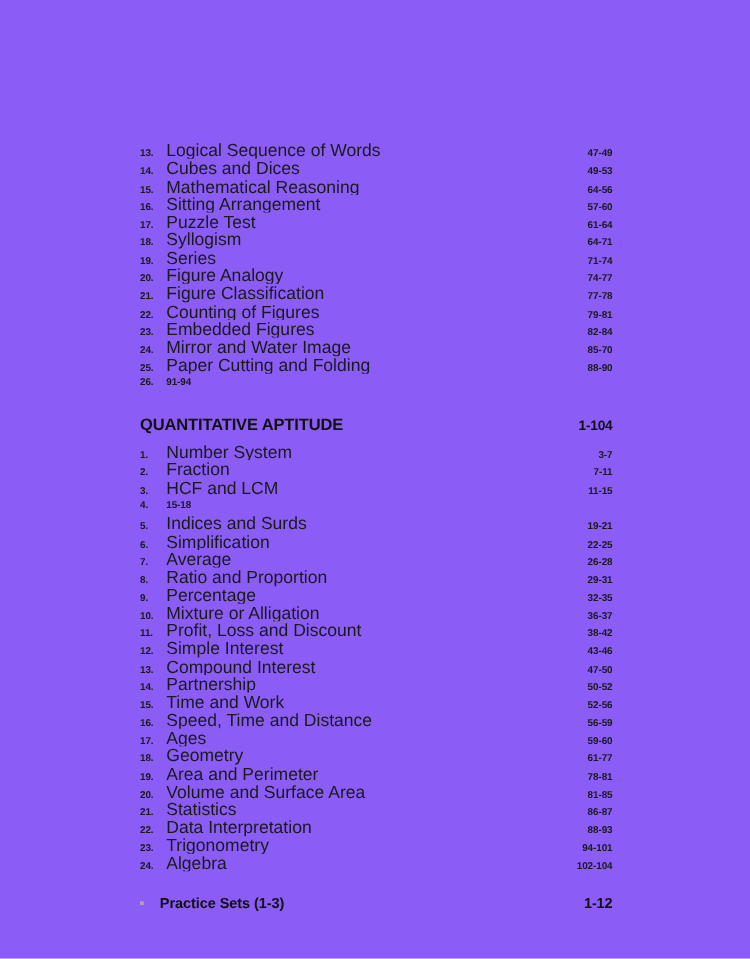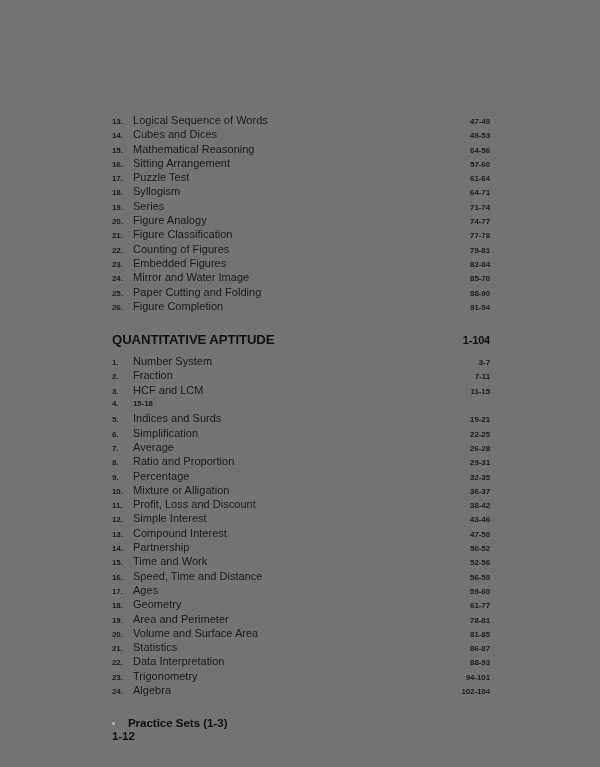--- a/index.html
+++ b/index.html
@@ -15,21 +15,21 @@
     color: #1a1a1a;
     -webkit-font-smoothing: antialiased;
   }
 
   .page {
     position: absolute;
     left: 0;
     top: 0;
     width: 600px;
     height: 767px;
-    background: #737373;
+    background: #8b5cf6;
     overflow: hidden;
   }
 
   
   .toc {
     position: absolute;
     left: 112px;
     top: 113px;
     width: 378px;
   }
@@ -44,21 +44,21 @@
   }
   .entry .num {
     flex: 0 0 21px;
     font-size: 7.9px;
     font-weight: 700;
     letter-spacing: -0.05px;
     color: #1a1a1a;
   }
   .entry .title {
     flex: 1 1 auto;
-    font-size: 11px;
+    font-size: 14px;
     font-weight: 400;
     letter-spacing: 0.02px;
     color: #1a1a1a;
     overflow: hidden;
   }
   .entry .pages {
     flex: 0 0 auto;
     font-size: 7.9px;
     font-weight: 700;
     letter-spacing: -0.05px;
@@ -85,21 +85,20 @@
     letter-spacing: -0.2px;
     color: #111111;
   }
 
   
   .bullet-row {
     display: flex;
     align-items: baseline;
     justify-content: space-between;
     white-space: nowrap;
-    flex-direction: column;
   }
   .bullet-row .left {
     display: flex;
     align-items: baseline;
   }
   .bullet-row .marker {
     display: inline-block;
     width: 3.4px;
     height: 3.4px;
     background: #a9a9a9;
@@ -193,21 +192,20 @@
           <span class="title">Mirror and Water Image</span>
           <span class="pages">85-70</span>
         </div>
         <div class="entry">
           <span class="num">25.</span>
           <span class="title">Paper Cutting and Folding</span>
           <span class="pages">88-90</span>
         </div>
         <div class="entry">
           <span class="num">26.</span>
-          <span class="title">Figure Completion</span>
           <span class="pages">91-94</span>
         </div>
       </div>
 
     <div class="gap-before-section"></div>
 
     <div class="section-head">
       <span class="sec-title">QUANTITATIVE APTITUDE</span>
       <span class="sec-pages">1-104</span>
     </div>

